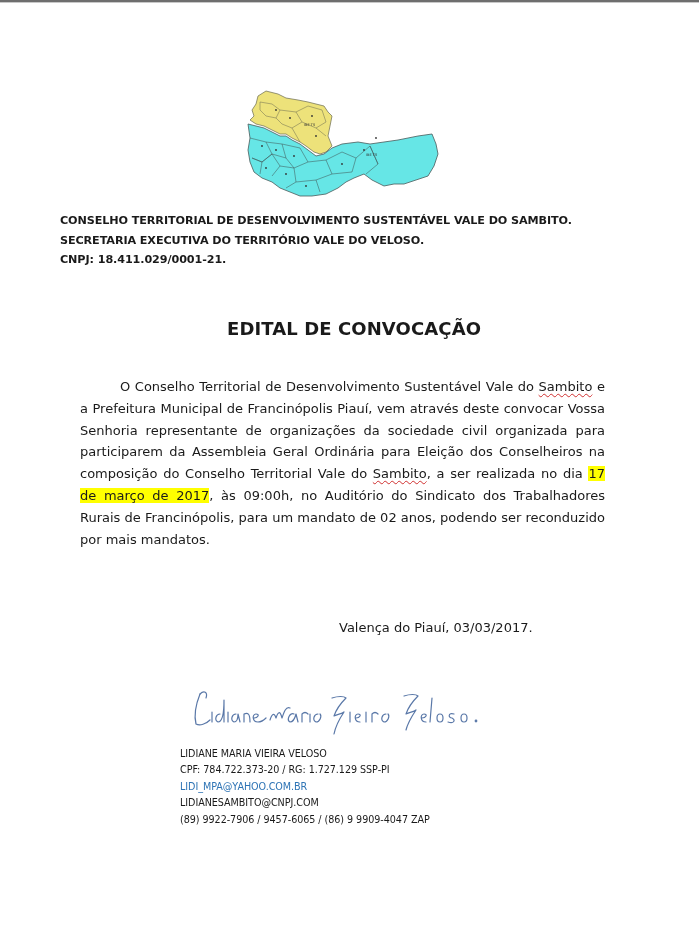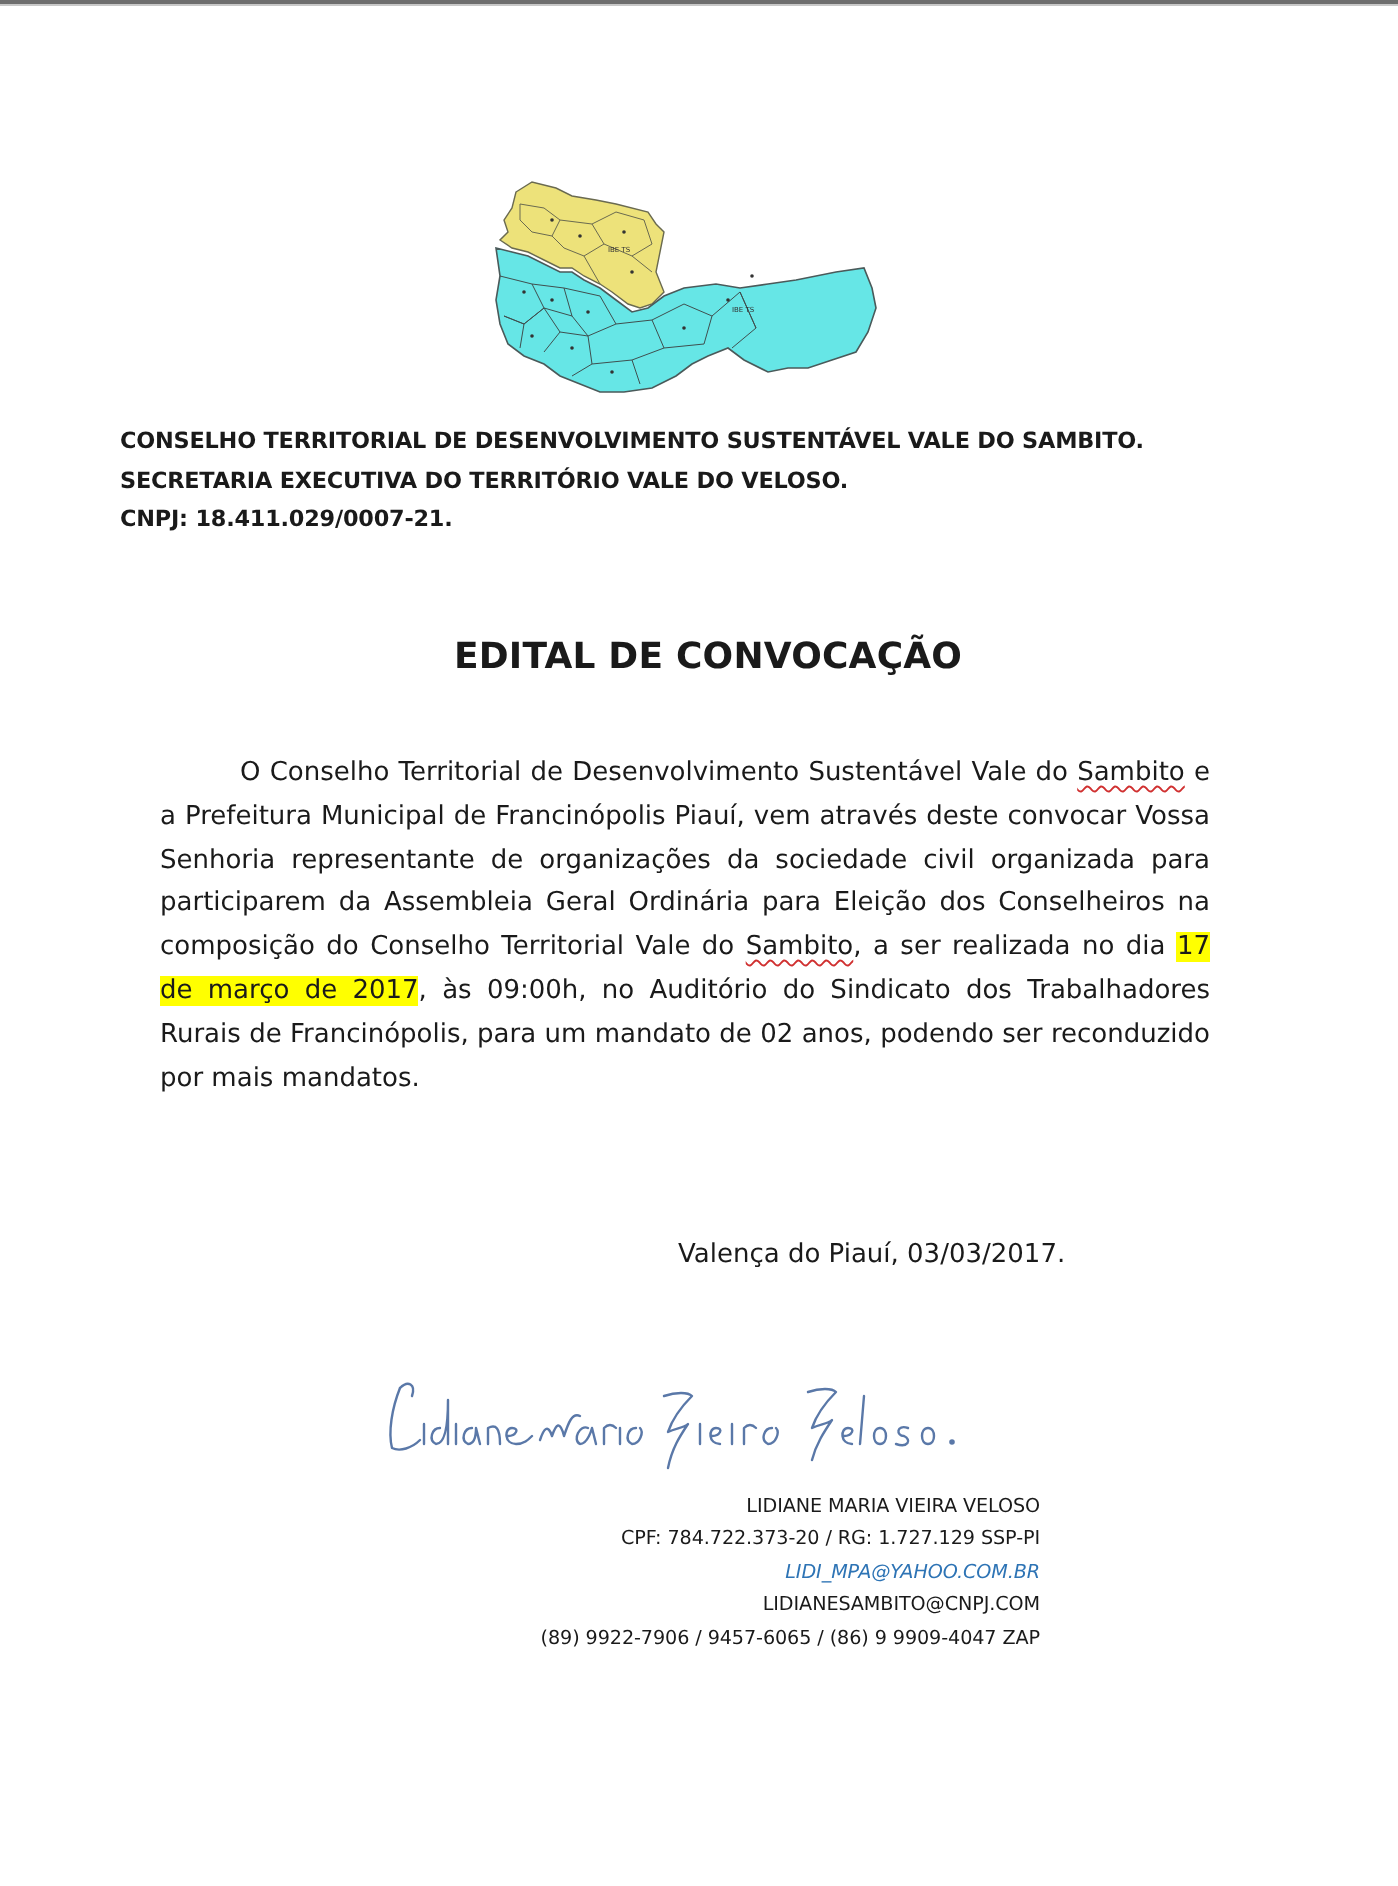--- a/index.html
+++ b/index.html
@@ -85,37 +85,36 @@
       left: 186px;
       top: 684px;
       width: 320px;
       height: 56px;
     }
     .sig-block {
       position: absolute;
       left: 180px;
       top: 746px;
       width: 340px;
-      text-align: right;
+      text-align: left;
       font-size: 9.6px;
       line-height: 16.4px;
       letter-spacing: -0.05px;
     }
     .sig-block div { white-space: nowrap; }
     .cursor-mark {
       display: inline-block;
       width: 1.5px;
       height: 11px;
       background: #111;
       vertical-align: -1px;
       margin-left: 1px;
     }
     .email-link {
       color: #2e74b5;
-      font-style: italic;
     }
   </style>
 </head>
 <body>
 
 <div class="top-rule"></div>
 <div class="top-rule2"></div>
 
 <svg class="logo-map" viewBox="0 0 196 112">
 
@@ -154,21 +153,21 @@
       <circle cx="118" cy="62" r="0.9"></circle>
     <circle cx="130" cy="50" r="0.9"></circle>
   </g>
   <text x="58" y="38" font-size="3.5" fill="#333" font-family="DejaVu Sans, sans-serif">IBE TS</text>
   <text x="120" y="68" font-size="3.5" fill="#333" font-family="DejaVu Sans, sans-serif">IBE TS</text>
 </svg>
 
 <div class="header">
   <div>CONSELHO TERRITORIAL DE DESENVOLVIMENTO SUSTENTÁVEL VALE DO SAMBITO.</div>
   <div>SECRETARIA EXECUTIVA DO TERRITÓRIO  VALE DO VELOSO.</div>
-  <div>CNPJ: 18.411.029/0007-21.</div>
+  <div>CNPJ: 18.411.029/0001-21.</div>
 </div>
 
 <div class="doc-title">EDITAL DE CONVOCAÇÃO</div>
 
 <div class="body-text"><span>O Conselho Territorial de Desenvolvimento Sustentável Vale do </span><span class="spell">Sambito</span><span> e a Prefeitura Municipal de Francinópolis Piauí, vem através deste convocar Vossa Senhoria representante de organizações da sociedade civil organizada para participarem da Assembleia  Geral Ordinária para Eleição dos Conselheiros na composição do Conselho Territorial Vale do </span><span class="spell">Sambito</span><span>, a ser realizada no dia </span><span class="hl">17 de março de 2017</span><span>, às 09:00h, no Auditório do Sindicato dos Trabalhadores Rurais de Francinópolis, para um mandato de 02 anos, podendo ser reconduzido por mais mandatos.</span></div>
 
 <div class="place-date">Valença do Piauí, 03/03/2017.</div>
 
 <svg class="signature" viewBox="0 0 320 56">
   <g fill="none" stroke="#5a78a8" stroke-width="1.2" stroke-linecap="round" stroke-linejoin="round">

